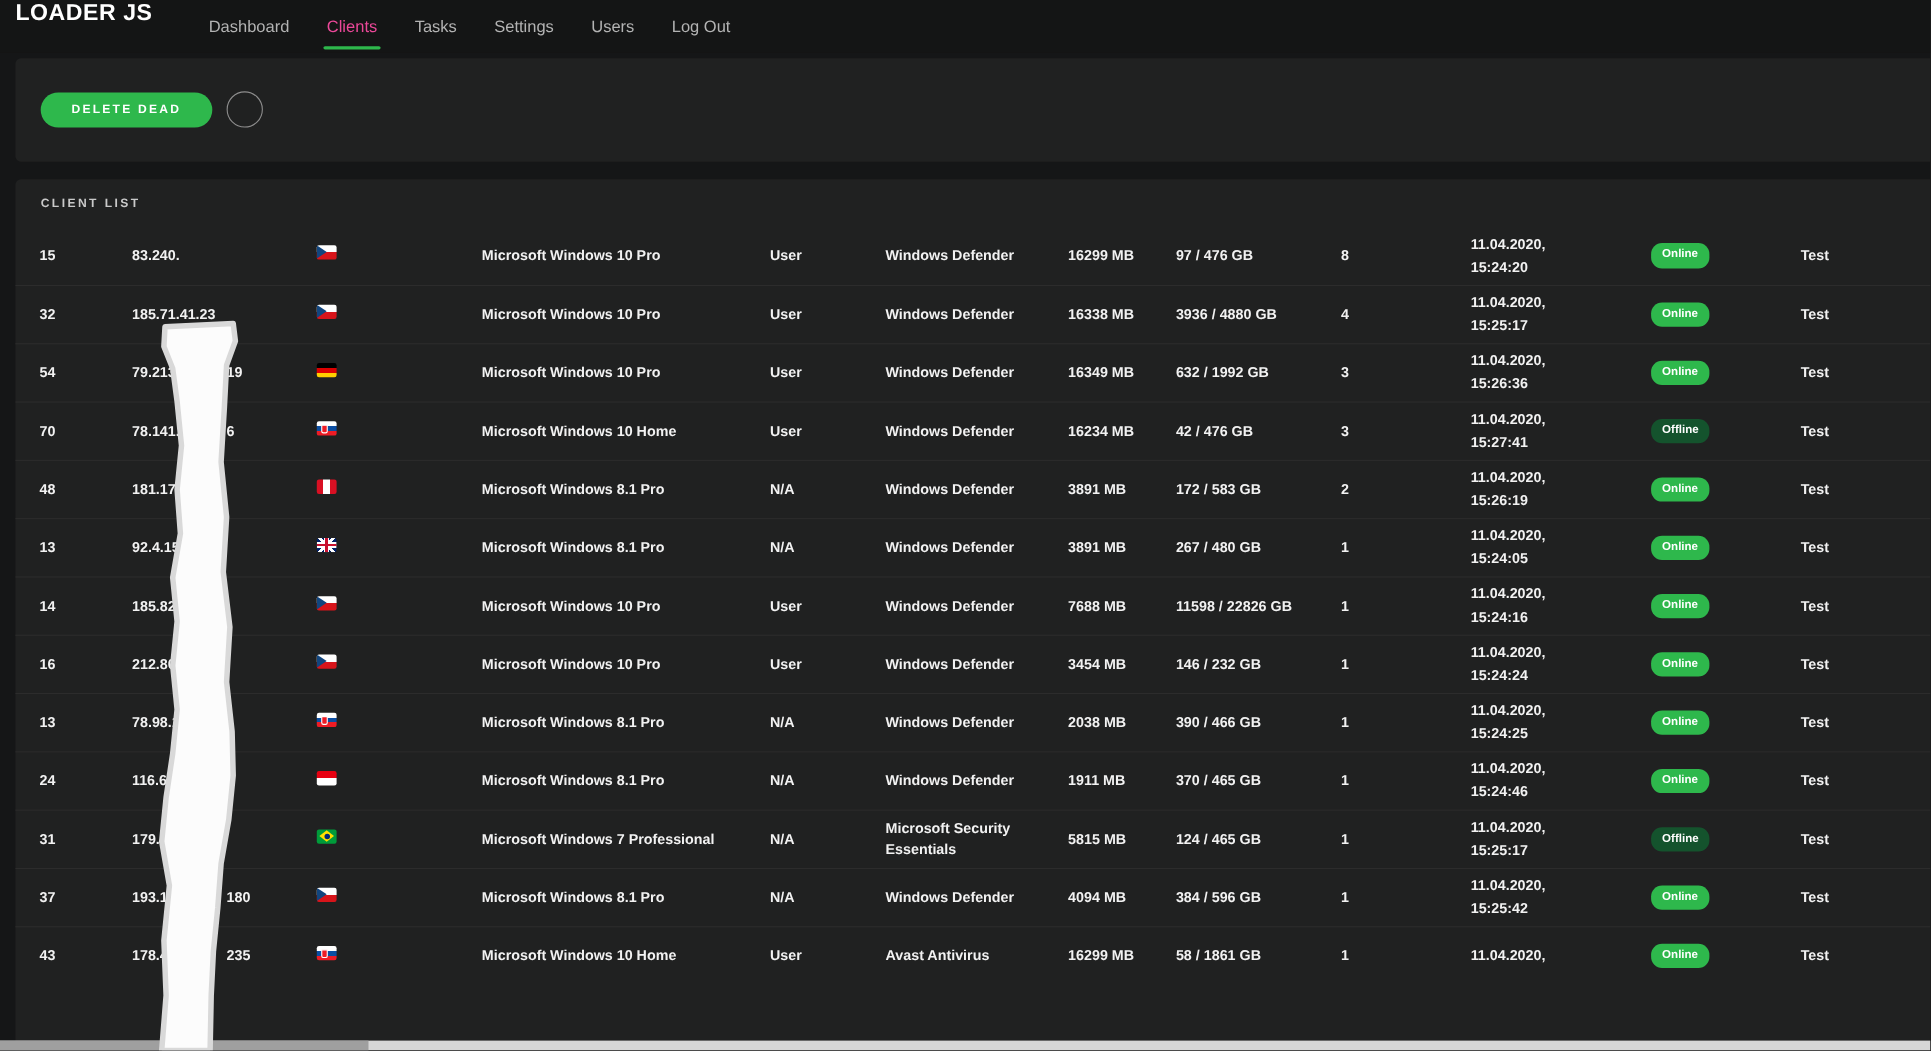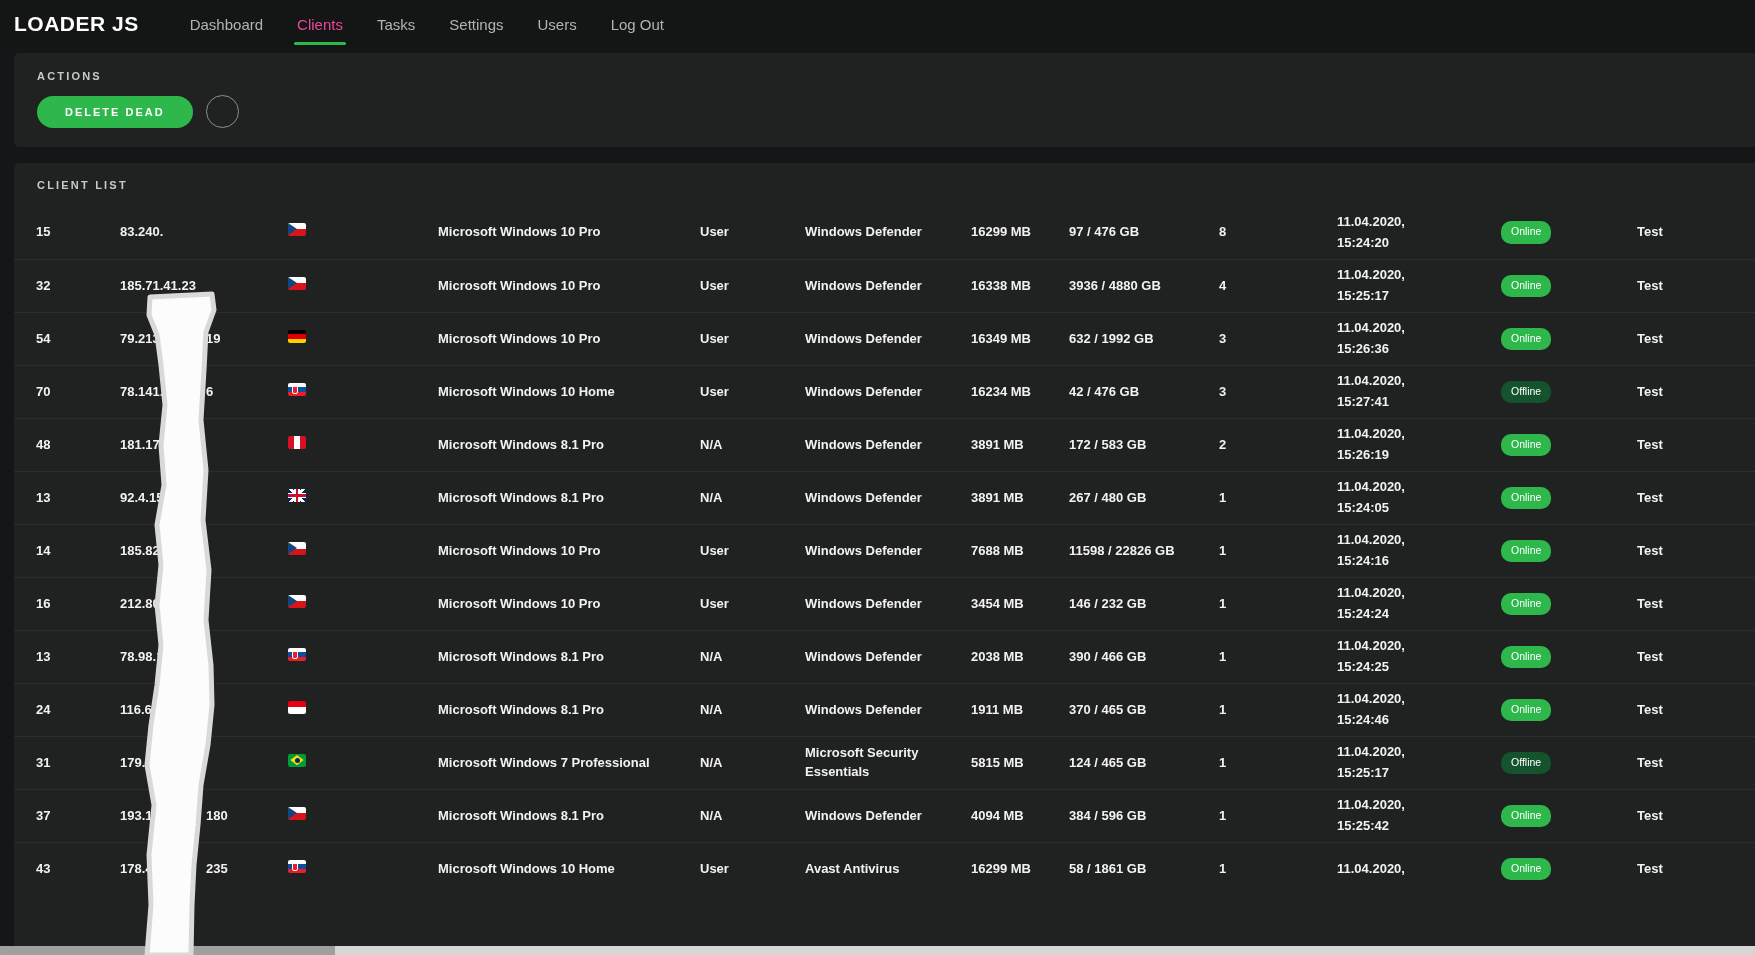--- a/index.html
+++ b/index.html
@@ -5,21 +5,21 @@
   * { margin:0; padding:0; box-sizing:border-box; }
   html,body { width:1755px; height:955px; overflow:hidden; }
   body {
     background:#151617;
     font-family:"Liberation Sans","DejaVu Sans",sans-serif;
     color:#f2f2f2;
     position:relative;
   }
 
   
-  .topnav { display:flex; align-items:center; height:48px; padding-left:14px; background:#141515; }
+  .topnav { display:flex; height:48px; padding-left:14px; background:#141515; }
   .brand { font-size:21px; font-weight:700; letter-spacing:.5px; color:#fff; margin-right:34px; }
   .nav-items { display:flex; list-style:none; height:48px; }
   .nav-item { position:relative; display:flex; align-items:center; height:48px; padding:0 17px; font-size:15px; color:#b3b3b3; cursor:pointer; }
   .nav-item.active { color:#ec4899; }
   .nav-item.active::after { content:""; position:absolute; left:14px; right:14px; bottom:3px; height:3px; border-radius:2px; background:#2eb84c; }
 
   
   .panel { background:#202121; margin-left:14px; border-radius:5px 0 0 5px; }
   .panel-title { font-size:11px; font-weight:700; letter-spacing:2.2px; color:#c9c9c9; }
 
@@ -49,21 +49,21 @@
   .thead-row { height:28px; border-bottom:1px solid #3c3c3c; }
   .th { font-size:11px; font-weight:700; letter-spacing:1.4px; color:#8f8f8f; cursor:pointer; }
   .sort-arrow { margin-right:7px; color:#9d9d9d; font-size:12px; letter-spacing:0; }
   .tr { height:53px; }
   .tr + .tr { border-top:1px solid #2c2c2c; }
   .td { font-size:13px; font-weight:700; color:#f2f2f2; line-height:1.45; padding-right:10px; }
   .c-ip { position:relative; display:flex; align-items:center; height:100%; }
   .ip-tail { position:absolute; left:86px; }
   .c-added { line-height:1.6; }
 
-  .pill { display:inline-block; padding:3px 10px 4px; border-radius:10px; font-size:10.5px; font-weight:400; color:#fff; }
+  .pill { display:inline-block; padding:3px 10px 4px; border-radius:10px; font-size:10.5px; font-weight:700; color:#fff; }
   .pill.online  { background:#2eb84c; }
   .pill.offline { background:#14532d; }
 
   
   .flag { position:relative; display:inline-block; width:18px; height:13px; border-radius:2px; overflow:hidden; }
   .flag.cz { background:linear-gradient(to bottom,#fff 0 50%,#d7141a 50% 100%); }
   .flag.cz::before { content:""; position:absolute; left:0; top:0; border-top:6.5px solid transparent; border-bottom:6.5px solid transparent; border-left:9px solid #11457e; }
   .flag.de { background:linear-gradient(to bottom,#000 0 33.3%,#dd0000 33.3% 66.6%,#ffce00 66.6% 100%); }
   .flag.sk { background:linear-gradient(to bottom,#fff 0 33.3%,#0b4ea2 33.3% 66.6%,#ee1c25 66.6% 100%); }
   .flag.sk::after { content:""; position:absolute; left:4px; top:3px; width:4px; height:6px; background:#ee1c25; border:1px solid #fff; border-radius:0 0 2px 2px; }
@@ -95,21 +95,20 @@
       <li class="nav-item">Dashboard</li>
       <li class="nav-item active">Clients</li>
       <li class="nav-item">Tasks</li>
       <li class="nav-item">Settings</li>
       <li class="nav-item">Users</li>
       <li class="nav-item">Log Out</li>
     </ul>
 </nav>
 
 <section class="panel actions-panel">
-  <div class="panel-title">ACTIONS</div>
   <div class="actions-row">
     <button class="btn-green">DELETE DEAD</button>
     <button class="btn-circle"></button>
   </div>
 </section>
 
 <section class="panel client-panel">
   <div class="panel-title">CLIENT LIST</div>
 
 

